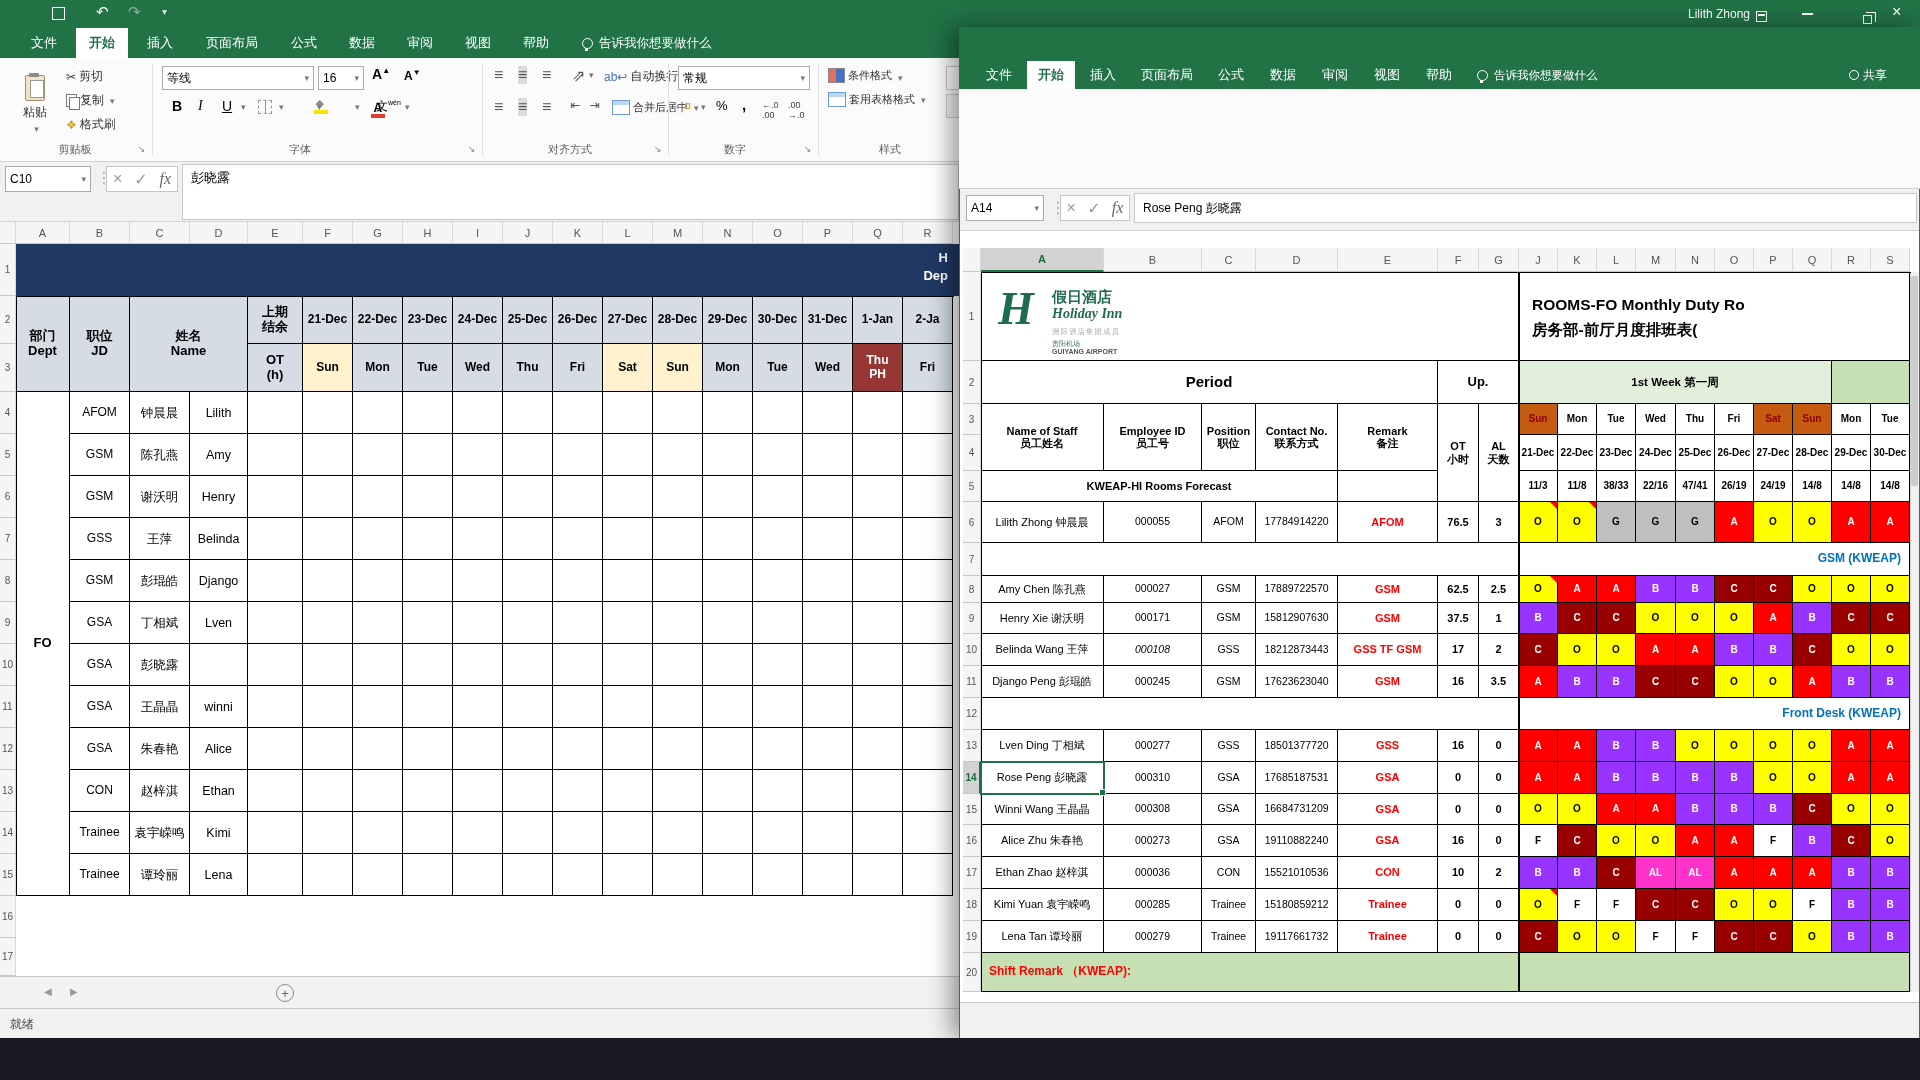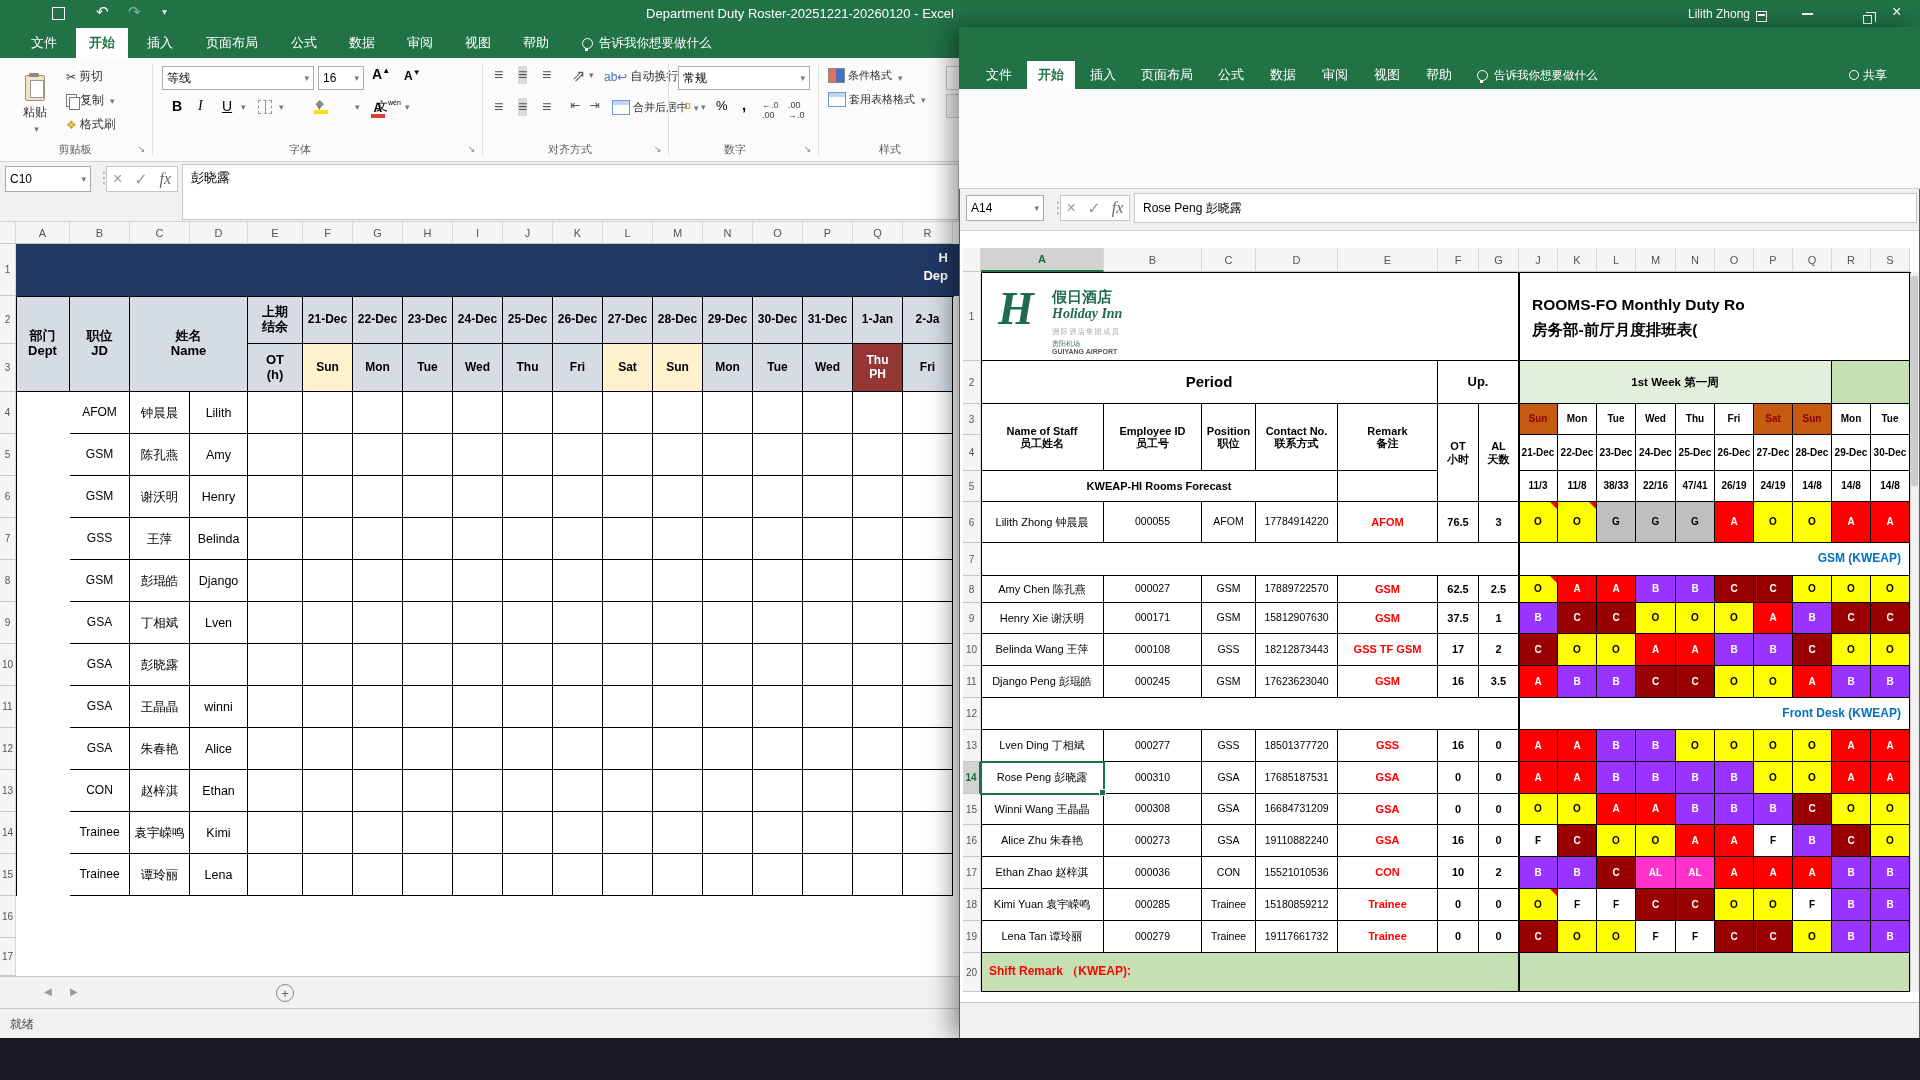--- a/index.html
+++ b/index.html
@@ -49,21 +49,20 @@
 </head>
 <body>
 
 <div id="app">
 
   <div class="a grn" style="left:0;top:0;width:1920px;height:28px;">
     <span class="a" style="left:52px;top:7px;width:13px;height:13px;border:1.5px solid #fff;"></span>
     <span class="a wt" style="left:96px;top:3px;font-size:15px;">↶</span>
     <span class="a wt" style="left:128px;top:3px;font-size:15px;opacity:.45;">↷</span>
     <span class="a wt" style="left:162px;top:6px;font-size:10px;opacity:.8;">▾</span>
-    <div class="a wt" style="left:300px;top:6px;width:1000px;text-align:center;font-size:13px;">Department Duty Roster-20251221-20260120  -  Excel</div>
     <span class="a wt" style="left:1688px;top:7px;font-size:12px;">Lilith Zhong</span>
     <span class="a icoRib" style="left:1756px;top:8px;"></span>
     <span class="a icoMin" style="left:1802px;top:13px;"></span>
     <span class="a icoRes" style="left:1848px;top:10px;"></span>
     <span class="a wt" style="left:1892px;top:3px;font-size:16px;">×</span>
   </div>
   <div class="a grn" id="l-menubar" style="left: 0px; top: 28px; width: 1920px; height: 30px; position: absolute;">
       <div class="a ctr" style="font-size: 13px; color: rgb(255, 255, 255); left: 18px; top: 0px; width: 52px; height: 30px;">文件</div>
       <div class="a ctr" style="font-size: 13px; background: rgb(255, 255, 255); color: rgb(33, 115, 70); font-weight: bold; left: 76px; top: 0px; width: 52px; height: 30px;">开始</div>
       <div class="a ctr" style="font-size: 13px; color: rgb(255, 255, 255); left: 134px; top: 0px; width: 52px; height: 30px;">插入</div>
@@ -263,20 +262,21 @@
       <div class="a cl" style="background: rgb(214, 220, 228); font-weight: bold; font-size: 12px; left: 703px; top: 296px; width: 50px; height: 48px;">29-Dec</div>
       <div class="a cl" style="background: rgb(214, 220, 228); color: rgb(0, 0, 0); font-weight: bold; font-size: 12px; white-space: normal; padding: 0px 4px; left: 703px; top: 344px; width: 50px; height: 48px;">Mon</div>
       <div class="a cl" style="background: rgb(214, 220, 228); font-weight: bold; font-size: 12px; left: 753px; top: 296px; width: 50px; height: 48px;">30-Dec</div>
       <div class="a cl" style="background: rgb(214, 220, 228); color: rgb(0, 0, 0); font-weight: bold; font-size: 12px; white-space: normal; padding: 0px 4px; left: 753px; top: 344px; width: 50px; height: 48px;">Tue</div>
       <div class="a cl" style="background: rgb(214, 220, 228); font-weight: bold; font-size: 12px; left: 803px; top: 296px; width: 50px; height: 48px;">31-Dec</div>
       <div class="a cl" style="background: rgb(214, 220, 228); color: rgb(0, 0, 0); font-weight: bold; font-size: 12px; white-space: normal; padding: 0px 4px; left: 803px; top: 344px; width: 50px; height: 48px;">Wed</div>
       <div class="a cl" style="background: rgb(214, 220, 228); font-weight: bold; font-size: 12px; left: 853px; top: 296px; width: 50px; height: 48px;">1-Jan</div>
       <div class="a cl" style="background: rgb(150, 54, 52); color: rgb(255, 255, 255); font-weight: bold; font-size: 12px; white-space: normal; padding: 0px 4px; left: 853px; top: 344px; width: 50px; height: 48px;">Thu PH</div>
       <div class="a cl" style="background: rgb(214, 220, 228); font-weight: bold; font-size: 12px; left: 903px; top: 296px; width: 50px; height: 48px;">2-Ja</div>
       <div class="a cl" style="background: rgb(214, 220, 228); color: rgb(0, 0, 0); font-weight: bold; font-size: 12px; white-space: normal; padding: 0px 4px; left: 903px; top: 344px; width: 50px; height: 48px;">Fri</div>
+      <div class="a cl" style="font-weight: bold; font-size: 13px; background: rgb(255, 255, 255); left: 16px; top: 392px; width: 54px; height: 504px;">FO</div>
       <div class="a cl" style="font-size: 12px; background: rgb(255, 255, 255); left: 70px; top: 392px; width: 60px; height: 42px;">AFOM</div>
       <div class="a cl" style="font-size: 12.5px; background: rgb(255, 255, 255); left: 130px; top: 392px; width: 60px; height: 42px;">钟晨晨</div>
       <div class="a cl" style="font-size: 12.5px; background: rgb(255, 255, 255); left: 190px; top: 392px; width: 58px; height: 42px;">Lilith</div>
       <div class="a cl" style="background: rgb(255, 255, 255); left: 248px; top: 392px; width: 55px; height: 42px;"></div>
       <div class="a cl" style="background: rgb(255, 255, 255); left: 303px; top: 392px; width: 50px; height: 42px;"></div>
       <div class="a cl" style="background: rgb(255, 255, 255); left: 353px; top: 392px; width: 50px; height: 42px;"></div>
       <div class="a cl" style="background: rgb(255, 255, 255); left: 403px; top: 392px; width: 50px; height: 42px;"></div>
       <div class="a cl" style="background: rgb(255, 255, 255); left: 453px; top: 392px; width: 50px; height: 42px;"></div>
       <div class="a cl" style="background: rgb(255, 255, 255); left: 503px; top: 392px; width: 50px; height: 42px;"></div>
       <div class="a cl" style="background: rgb(255, 255, 255); left: 553px; top: 392px; width: 50px; height: 42px;"></div>
@@ -743,21 +743,21 @@
       <div class="a cl" style="background: rgb(153, 0, 0); color: rgb(255, 255, 255); font-weight: bold; font-size: 10px; left: 1558px; top: 603px; width: 39px; height: 31px;">C</div>
       <div class="a cl" style="background: rgb(153, 0, 0); color: rgb(255, 255, 255); font-weight: bold; font-size: 10px; left: 1597px; top: 603px; width: 39px; height: 31px;">C</div>
       <div class="a cl" style="background: rgb(255, 255, 0); color: rgb(0, 0, 0); font-weight: bold; font-size: 10px; left: 1636px; top: 603px; width: 40px; height: 31px;">O</div>
       <div class="a cl" style="background: rgb(255, 255, 0); color: rgb(0, 0, 0); font-weight: bold; font-size: 10px; left: 1676px; top: 603px; width: 39px; height: 31px;">O</div>
       <div class="a cl" style="background: rgb(255, 255, 0); color: rgb(0, 0, 0); font-weight: bold; font-size: 10px; left: 1715px; top: 603px; width: 39px; height: 31px;">O</div>
       <div class="a cl" style="background: rgb(255, 0, 0); color: rgb(255, 255, 255); font-weight: bold; font-size: 10px; left: 1754px; top: 603px; width: 39px; height: 31px;">A</div>
       <div class="a cl" style="background: rgb(153, 51, 255); color: rgb(255, 255, 255); font-weight: bold; font-size: 10px; left: 1793px; top: 603px; width: 39px; height: 31px;">B</div>
       <div class="a cl" style="background: rgb(153, 0, 0); color: rgb(255, 255, 255); font-weight: bold; font-size: 10px; left: 1832px; top: 603px; width: 39px; height: 31px;">C</div>
       <div class="a cl" style="background: rgb(153, 0, 0); color: rgb(255, 255, 255); font-weight: bold; font-size: 10px; left: 1871px; top: 603px; width: 39px; height: 31px;">C</div>
       <div class="a cl" style="background: rgb(255, 255, 255); font-size: 11px; left: 981px; top: 634px; width: 123px; height: 32px;">Belinda Wang 王萍</div>
-      <div class="a cl" style="background: rgb(255, 255, 255); font-size: 10.5px; left: 1104px; top: 634px; width: 98px; height: 32px;">000108</div>
+      <div class="a cl" style="background: rgb(255, 255, 255); font-size: 10.5px; left: 1104px; top: 634px; width: 98px; height: 32px; font-style: italic;">000108</div>
       <div class="a cl" style="background: rgb(255, 255, 255); font-size: 10.5px; left: 1202px; top: 634px; width: 54px; height: 32px;">GSS</div>
       <div class="a cl" style="background: rgb(255, 255, 255); font-size: 10.5px; left: 1256px; top: 634px; width: 82px; height: 32px;">18212873443</div>
       <div class="a cl" style="background: rgb(255, 255, 255); color: rgb(255, 0, 0); font-weight: bold; font-size: 11px; left: 1338px; top: 634px; width: 100px; height: 32px;">GSS TF GSM</div>
       <div class="a cl" style="background: rgb(255, 255, 255); font-weight: bold; font-size: 11px; left: 1438px; top: 634px; width: 41px; height: 32px;">17</div>
       <div class="a cl" style="background: rgb(255, 255, 255); font-weight: bold; font-size: 11px; left: 1479px; top: 634px; width: 40px; height: 32px;">2</div>
       <div class="a cl" style="background: rgb(153, 0, 0); color: rgb(255, 255, 255); font-weight: bold; font-size: 10px; left: 1519px; top: 634px; width: 39px; height: 32px;">C</div>
       <div class="a cl" style="background: rgb(255, 255, 0); color: rgb(0, 0, 0); font-weight: bold; font-size: 10px; left: 1558px; top: 634px; width: 39px; height: 32px;">O</div>
       <div class="a cl" style="background: rgb(255, 255, 0); color: rgb(0, 0, 0); font-weight: bold; font-size: 10px; left: 1597px; top: 634px; width: 39px; height: 32px;">O</div>
       <div class="a cl" style="background: rgb(255, 0, 0); color: rgb(255, 255, 255); font-weight: bold; font-size: 10px; left: 1636px; top: 634px; width: 40px; height: 32px;">A</div>
       <div class="a cl" style="background: rgb(255, 0, 0); color: rgb(255, 255, 255); font-weight: bold; font-size: 10px; left: 1676px; top: 634px; width: 39px; height: 32px;">A</div>

